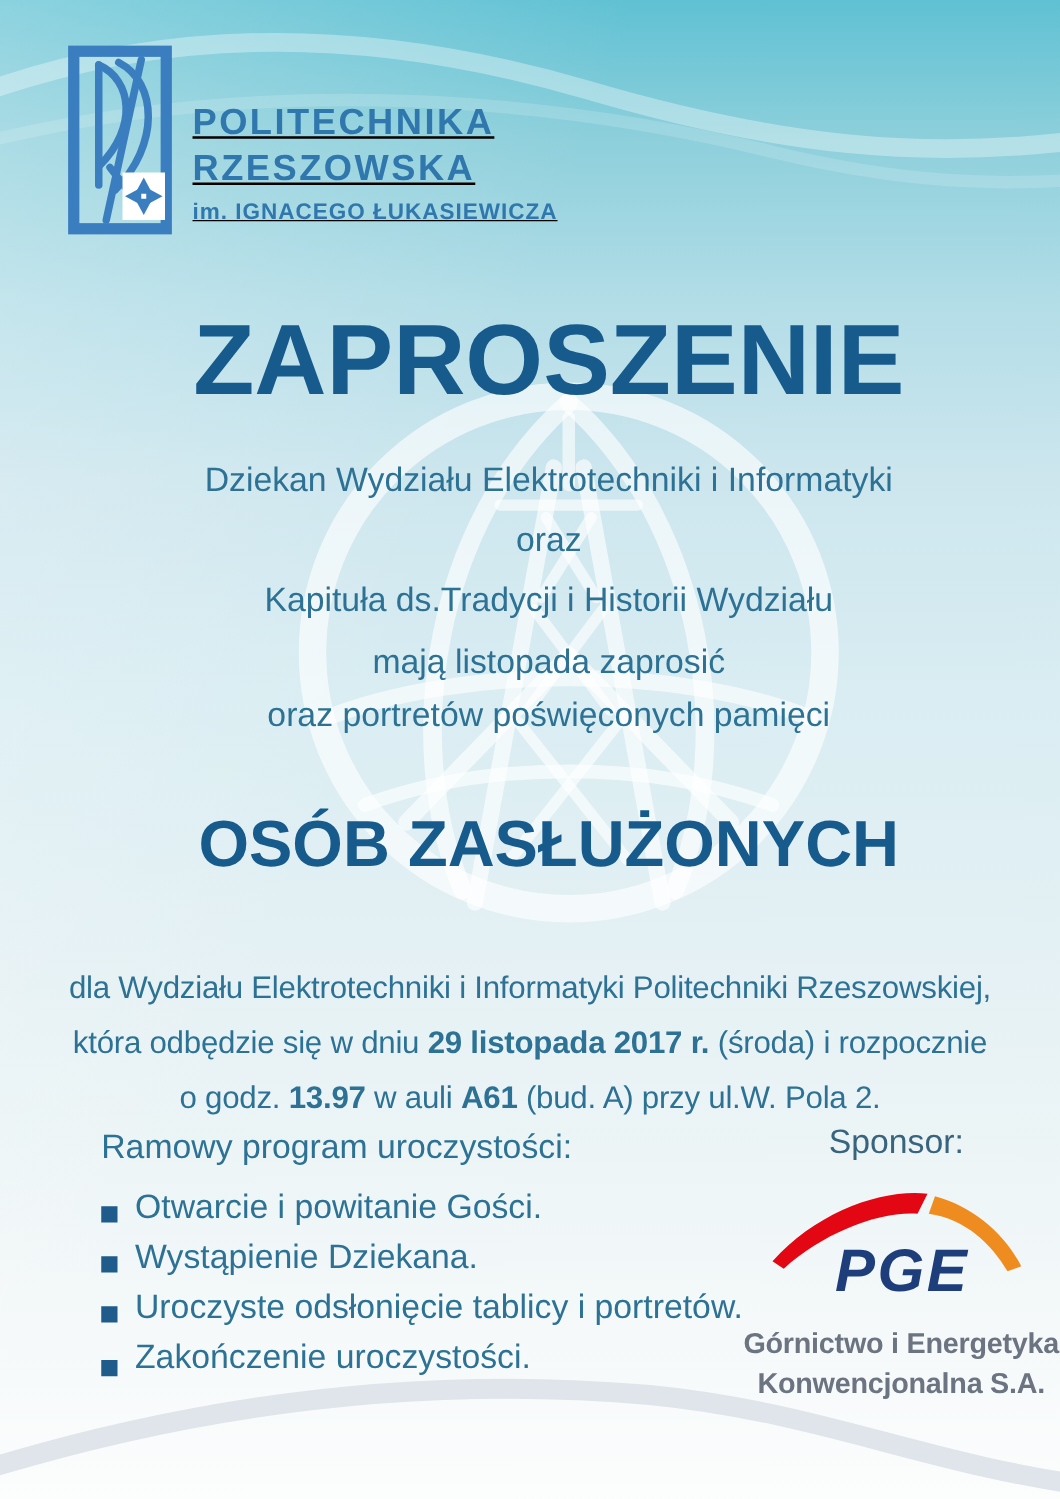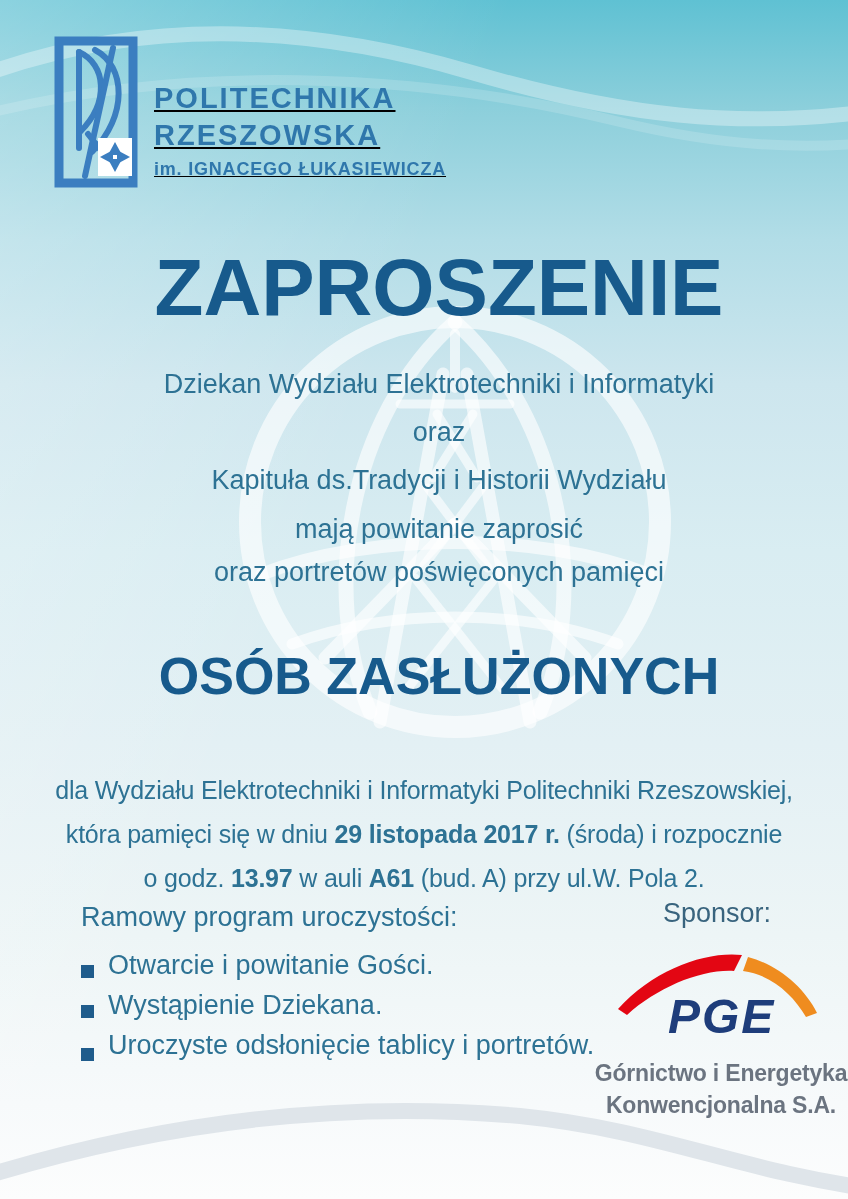--- a/index.html
+++ b/index.html
@@ -109,46 +109,50 @@
 
   <h1 class="cline title" style="margin:0;position:absolute;">ZAPROSZENIE</h1>
 
   <div class="cline hosts">
     <div>Dziekan Wydziału Elektrotechniki i Informatyki</div>
     <div>oraz</div>
     <div>Kapituła ds.Tradycji i Historii Wydziału</div>
   </div>
 
   <div class="cline invite">
-    <div>mają powitanie zaprosić</div>
+    <div>mają listopada zaprosić</div>
     <div>oraz portretów poświęconych pamięci</div>
   </div>
 
   <div class="cline honorees">OSÓB ZASŁUŻONYCH</div>
 
   <div class="cline details">
     <div>dla Wydziału Elektrotechniki i Informatyki Politechniki Rzeszowskiej,</div>
-    <div><span>która pamięci się w dniu </span><b>29 listopada 2017 r.</b><span> (środa) i rozpocznie</span></div>
+    <div><span>która odbędzie się w dniu </span><b>29 listopada 2017 r.</b><span> (środa) i rozpocznie</span></div>
     <div><span>o godz. </span><b>13.97</b><span> w auli </span><b>A61</b><span> (bud. A) przy ul.W. Pola 2.</span></div>
   </div>
 
   <section class="program">
     <div class="program-heading">Ramowy program uroczystości:</div>
     <ul class="program-list">
       <li class="program-item">
         <span class="bullet"></span>
         <span>Otwarcie i powitanie Gości.</span>
       </li>
       <li class="program-item">
         <span class="bullet"></span>
         <span>Wystąpienie Dziekana.</span>
       </li>
       <li class="program-item">
         <span class="bullet"></span>
         <span>Uroczyste odsłonięcie tablicy i portretów.</span>
+      </li>
+      <li class="program-item">
+        <span class="bullet"></span>
+        <span>Zakończenie uroczystości.</span>
       </li>
     </ul>
   </section>
 
   <aside class="sponsor">
     <div class="sponsor-label">Sponsor:</div>
     <svg class="pge" viewBox="0 0 210 100" aria-hidden="true">
       <path d="M 6 64 C 42 24 94 6 130 10 L 122 26 C 90 24 46 42 15 70 Z" fill="#e30613"></path>
       <path d="M 136 12 C 166 20 192 42 205 68 L 194 72 C 181 50 160 30 131 26 Z" fill="#ef8c1f"></path>
       <text x="56" y="88" font-family="Liberation Sans, sans-serif" font-size="48" font-weight="bold" font-style="italic" letter-spacing="2" fill="#1e3d7b">PGE</text>

